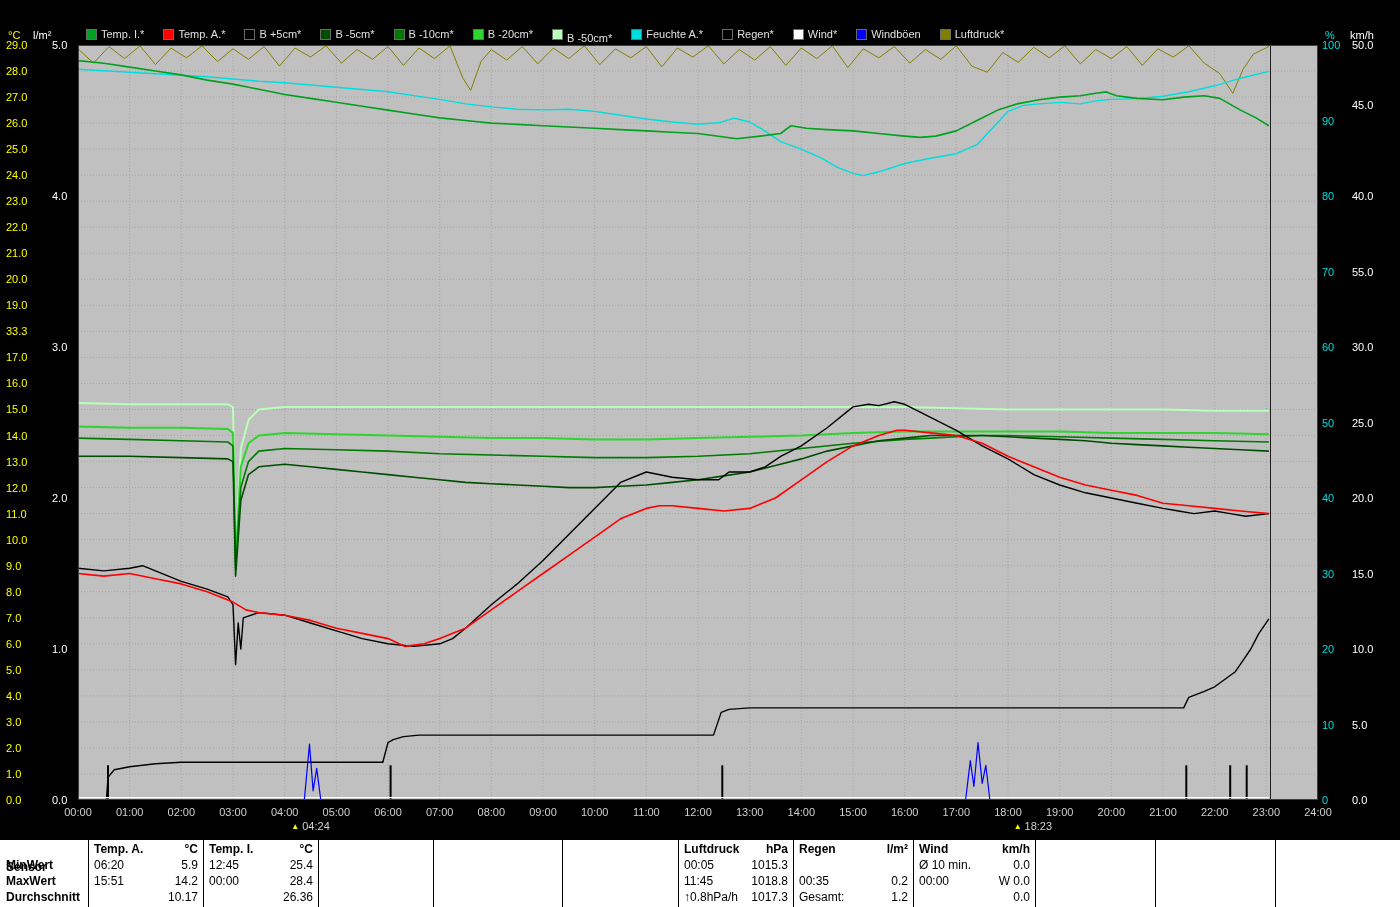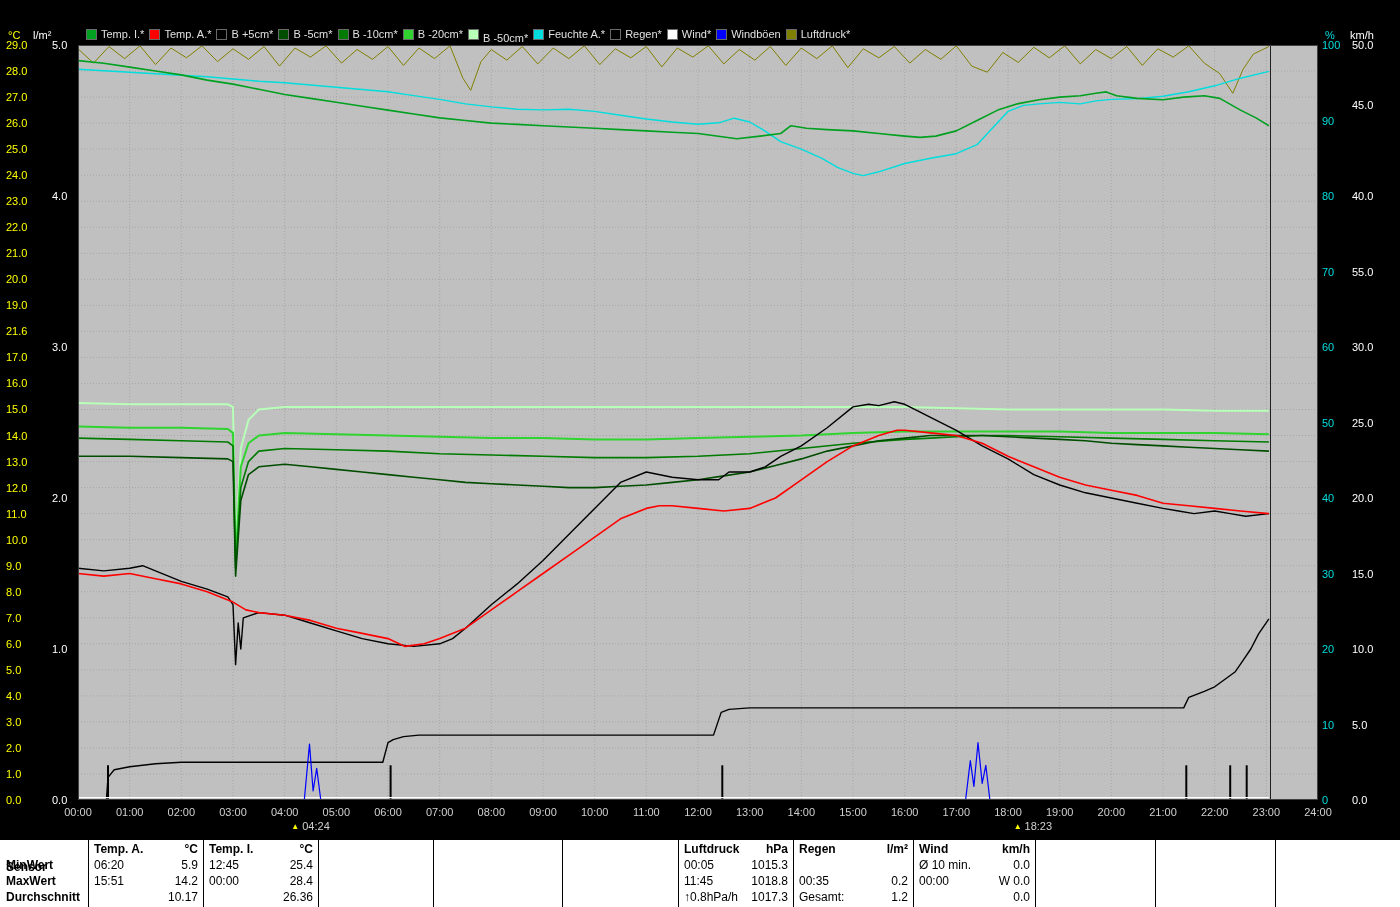--- a/index.html
+++ b/index.html
@@ -2,21 +2,21 @@
 <html><head>
 <meta charset="utf-8">
 <style>
   html,body{margin:0;padding:0;background:#000;}
   body{width:1400px;height:907px;overflow:hidden;font-family:"Liberation Sans",sans-serif;position:relative;}
   #chart-wrap{position:absolute;top:0;left:0;width:1400px;height:840px;background:#000;}
   #titlebar{position:absolute;top:0;left:0;width:1400px;height:24px;}
   #title{width:100%;text-align:center;color:#c8c8c8;font-size:13px;line-height:22px;}
   #user{position:absolute;right:6px;top:4px;color:#ff0000;font-size:11px;}
   #legend-row{position:absolute;top:24px;left:0;width:1400px;height:20px;display:flex;align-items:center;}
-  #legend-items{display:flex;align-items:center;gap:5px;margin-left:86px;}
+  #legend-items{display:flex;align-items:center;gap:19px;margin-left:86px;}
   .leg-item{display:flex;align-items:center;gap:4px;font-size:11px;white-space:nowrap;}
   .leg-swatch{width:9px;height:9px;display:inline-block;border:1px solid #6a6a6a;}
   .unit{position:absolute;font-size:11px;top:29px;}
   #unit-c{left:8px;color:#ffff00;}
   #unit-lm2{left:33px;color:#ffffff;}
   #unit-pct{left:1325px;color:#00dddd;}
   #unit-kmh{left:1350px;color:#ffffff;}
   #plot-svg{position:absolute;left:78px;top:45px;background:#c0c0c0;}
   .tick{position:absolute;font-size:11px;height:12px;line-height:12px;white-space:nowrap;}
   .sun-note{position:absolute;top:819px;font-size:11px;color:#d0d0d0;height:14px;line-height:14px;}
@@ -171,21 +171,21 @@
       <div class="tick" style="top: 65.0345px; left: 6px; color: rgb(255, 255, 0);">28.0</div>
       <div class="tick" style="top: 91.069px; left: 6px; color: rgb(255, 255, 0);">27.0</div>
       <div class="tick" style="top: 117.103px; left: 6px; color: rgb(255, 255, 0);">26.0</div>
       <div class="tick" style="top: 143.138px; left: 6px; color: rgb(255, 255, 0);">25.0</div>
       <div class="tick" style="top: 169.172px; left: 6px; color: rgb(255, 255, 0);">24.0</div>
       <div class="tick" style="top: 195.207px; left: 6px; color: rgb(255, 255, 0);">23.0</div>
       <div class="tick" style="top: 221.241px; left: 6px; color: rgb(255, 255, 0);">22.0</div>
       <div class="tick" style="top: 247.276px; left: 6px; color: rgb(255, 255, 0);">21.0</div>
       <div class="tick" style="top: 273.31px; left: 6px; color: rgb(255, 255, 0);">20.0</div>
       <div class="tick" style="top: 299.345px; left: 6px; color: rgb(255, 255, 0);">19.0</div>
-      <div class="tick" style="top: 325.379px; left: 6px; color: rgb(255, 255, 0);">21.6</div>
+      <div class="tick" style="top: 325.379px; left: 6px; color: rgb(255, 255, 0);">33.3</div>
       <div class="tick" style="top: 351.414px; left: 6px; color: rgb(255, 255, 0);">17.0</div>
       <div class="tick" style="top: 377.448px; left: 6px; color: rgb(255, 255, 0);">16.0</div>
       <div class="tick" style="top: 403.483px; left: 6px; color: rgb(255, 255, 0);">15.0</div>
       <div class="tick" style="top: 429.517px; left: 6px; color: rgb(255, 255, 0);">14.0</div>
       <div class="tick" style="top: 455.552px; left: 6px; color: rgb(255, 255, 0);">13.0</div>
       <div class="tick" style="top: 481.586px; left: 6px; color: rgb(255, 255, 0);">12.0</div>
       <div class="tick" style="top: 507.621px; left: 6px; color: rgb(255, 255, 0);">11.0</div>
       <div class="tick" style="top: 533.655px; left: 6px; color: rgb(255, 255, 0);">10.0</div>
       <div class="tick" style="top: 559.69px; left: 6px; color: rgb(255, 255, 0);">9.0</div>
       <div class="tick" style="top: 585.724px; left: 6px; color: rgb(255, 255, 0);">8.0</div>

